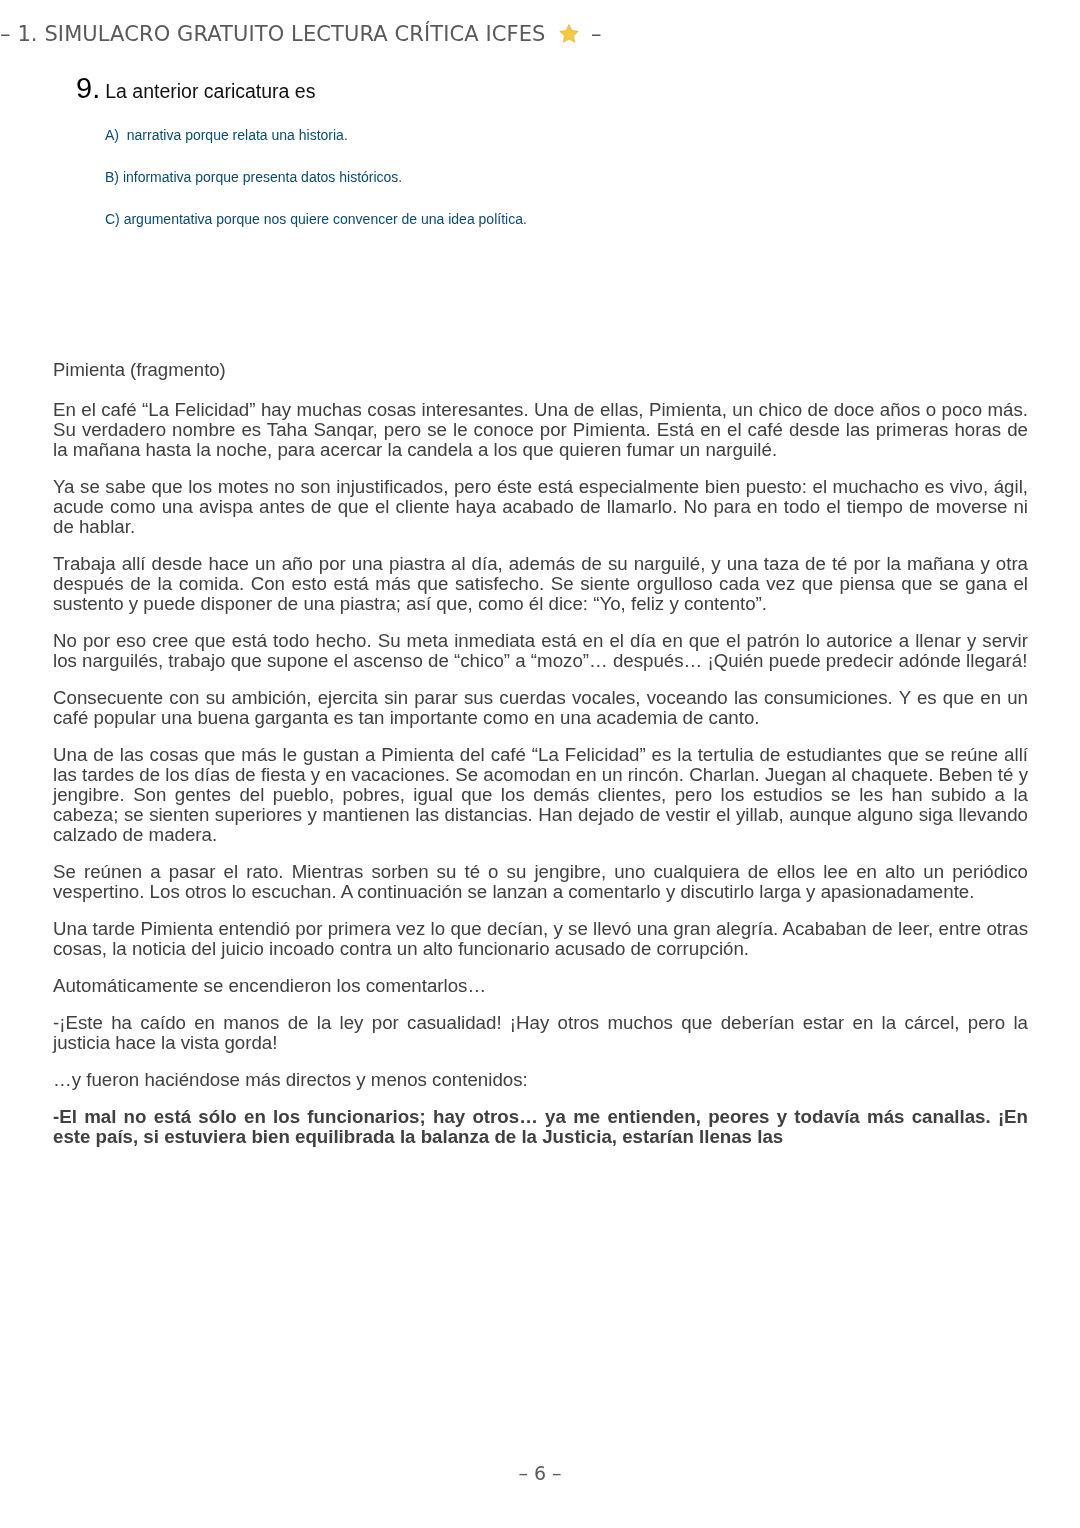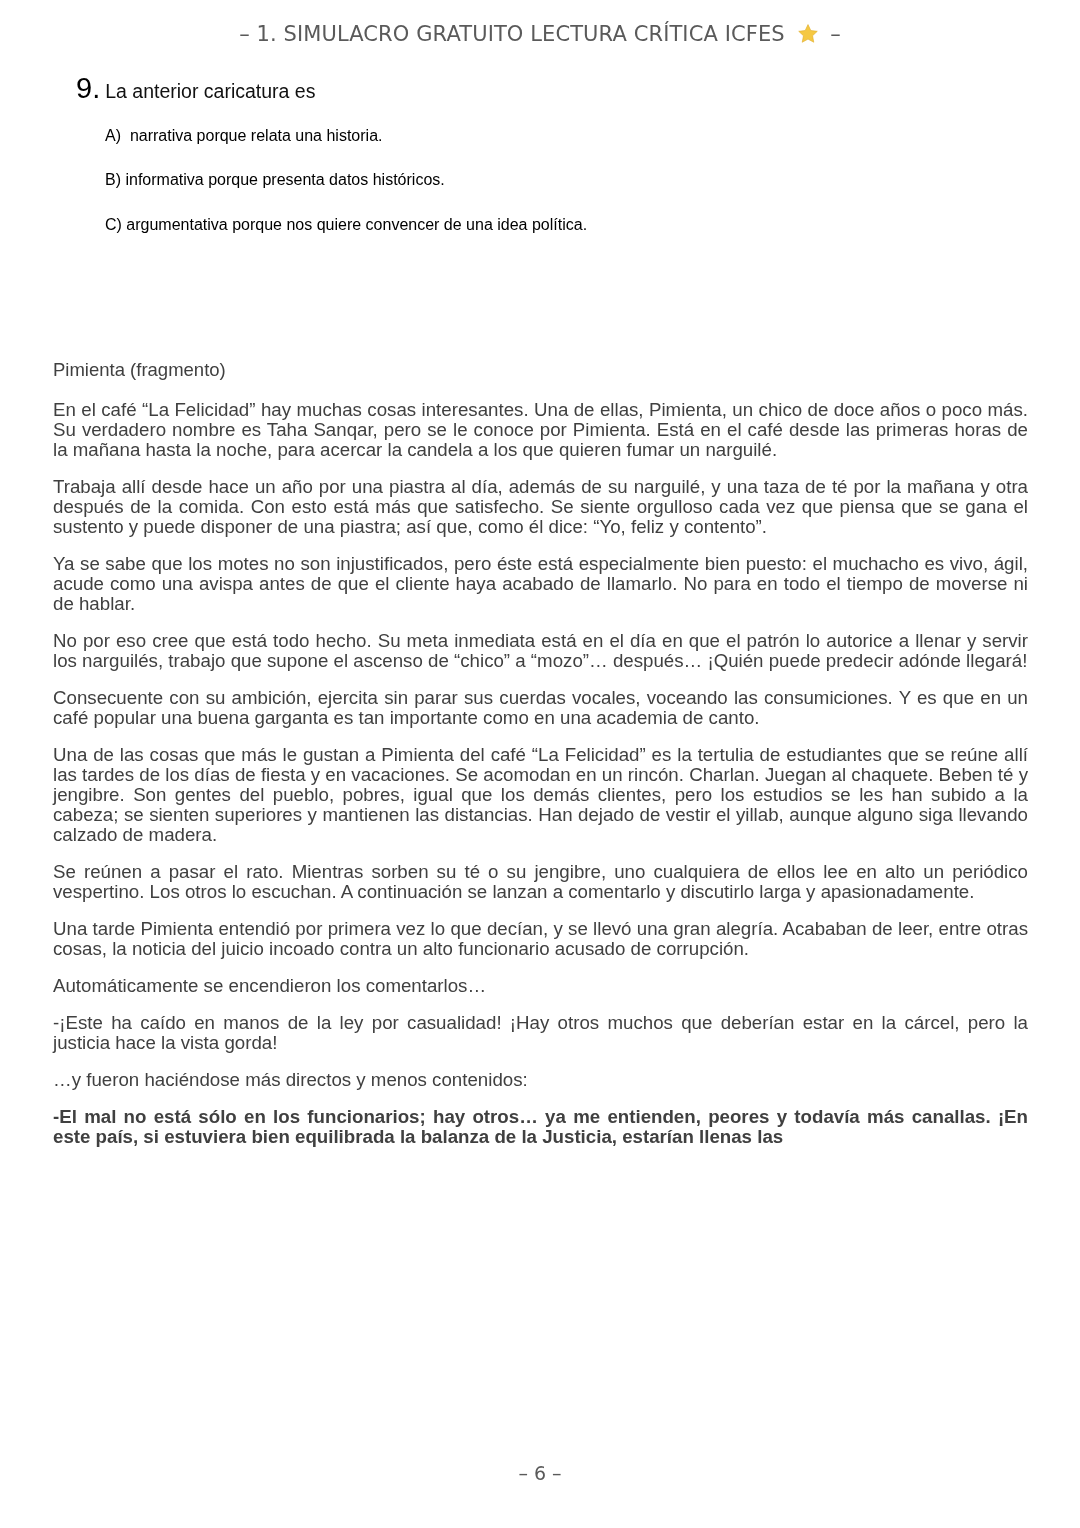--- a/index.html
+++ b/index.html
@@ -15,21 +15,20 @@
     color: #111111;
     overflow: hidden;
   }
 
   
   .page-header {
     position: absolute;
     top: 22px;
     left: 0;
     width: 1080px;
-    text-align: center;
     font-family: "DejaVu Sans", sans-serif;
     font-size: 21px;
     color: #5a5a5a;
     letter-spacing: 0.1px;
     white-space: nowrap;
   }
   .page-header .hdr-title { color: #5a5a5a; }
   .star-icon {
     display: inline-block;
     vertical-align: -3px;
@@ -59,23 +58,23 @@
     font-size: 19.5px;
     line-height: 1;
     color: #111;
     text-align: right;
   }
   .options {
     margin-top: 24px;
     margin-left: 52px;
   }
   .option {
-    font-size: 16px;
+    font-size: 14px;
     line-height: 1.15;
-    color: #000000;
+    color: #0c4a6e;
     margin-bottom: 26px;
     white-space: pre;
   }
 
   
   .passage {
     position: absolute;
     top: 355px;
     left: 53px;
     width: 975px;
@@ -135,22 +134,22 @@
   <div class="options">
     <div class="option">A)  narrativa porque relata una historia.</div>
     <div class="option">B) informativa porque presenta datos históricos.</div>
     <div class="option">C) argumentativa porque nos quiere convencer de una idea política.</div>
   </div>
 </div>
 
 <div class="passage">
   <div class="passage-title">Pimienta (fragmento)</div>
   <p>En el café “La Felicidad” hay muchas cosas interesantes. Una de ellas, Pimienta, un chico de doce años o poco más. Su verdadero nombre es Taha Sanqar, pero se le conoce por Pimienta. Está en el café desde las primeras horas de la mañana hasta la noche, para acercar la candela a los que quieren fumar un narguilé.</p>
+  <p>Ya se sabe que los motes no son injustificados, pero éste está especialmente bien puesto: el muchacho es vivo, ágil, acude como una avispa antes de que el cliente haya acabado de llamarlo. No para en todo el tiempo de moverse ni de hablar.</p>
   <p>Trabaja allí desde hace un año por una piastra al día, además de su narguilé, y una taza de té por la mañana y otra después de la comida. Con esto está más que satisfecho. Se siente orgulloso cada vez que piensa que se gana el sustento y puede disponer de una piastra; así que, como él dice: “Yo, feliz y contento”.</p>
-  <p>Ya se sabe que los motes no son injustificados, pero éste está especialmente bien puesto: el muchacho es vivo, ágil, acude como una avispa antes de que el cliente haya acabado de llamarlo. No para en todo el tiempo de moverse ni de hablar.</p>
   <p>No por eso cree que está todo hecho. Su meta inmediata está en el día en que el patrón lo autorice a llenar y servir los narguilés, trabajo que supone el ascenso de “chico” a “mozo”… después… ¡Quién puede predecir adónde llegará!</p>
   <p>Consecuente con su ambición, ejercita sin parar sus cuerdas vocales, voceando las consumiciones. Y es que en un café popular una buena garganta es tan importante como en una academia de canto.</p>
   <p>Una de las cosas que más le gustan a Pimienta del café “La Felicidad” es la tertulia de estudiantes que se reúne allí las tardes de los días de fiesta y en vacaciones. Se acomodan en un rincón. Charlan. Juegan al chaquete. Beben té y jengibre. Son gentes del pueblo, pobres, igual que los demás clientes, pero los estudios se les han subido a la cabeza; se sienten superiores y mantienen las distancias. Han dejado de vestir el yillab, aunque alguno siga llevando calzado de madera.</p>
   <p>Se reúnen a pasar el rato. Mientras sorben su té o su jengibre, uno cualquiera de ellos lee en alto un periódico vespertino. Los otros lo escuchan. A continuación se lanzan a comentarlo y discutirlo larga y apasionadamente.</p>
   <p>Una tarde Pimienta entendió por primera vez lo que decían, y se llevó una gran alegría. Acababan de leer, entre otras cosas, la noticia del juicio incoado contra un alto funcionario acusado de corrupción.</p>
   <p>Automáticamente se encendieron los comentarlos…</p>
   <p>-¡Este ha caído en manos de la ley por casualidad! ¡Hay otros muchos que deberían estar en la cárcel, pero la justicia hace la vista gorda!</p>
   <p>…y fueron haciéndose más directos y menos contenidos:</p>
   <p class="last-para">-El mal no está sólo en los funcionarios; hay otros… ya me entienden, peores y todavía más canallas. ¡En este país, si estuviera bien equilibrada la balanza de la Justicia, estarían llenas las</p>
 </div>

